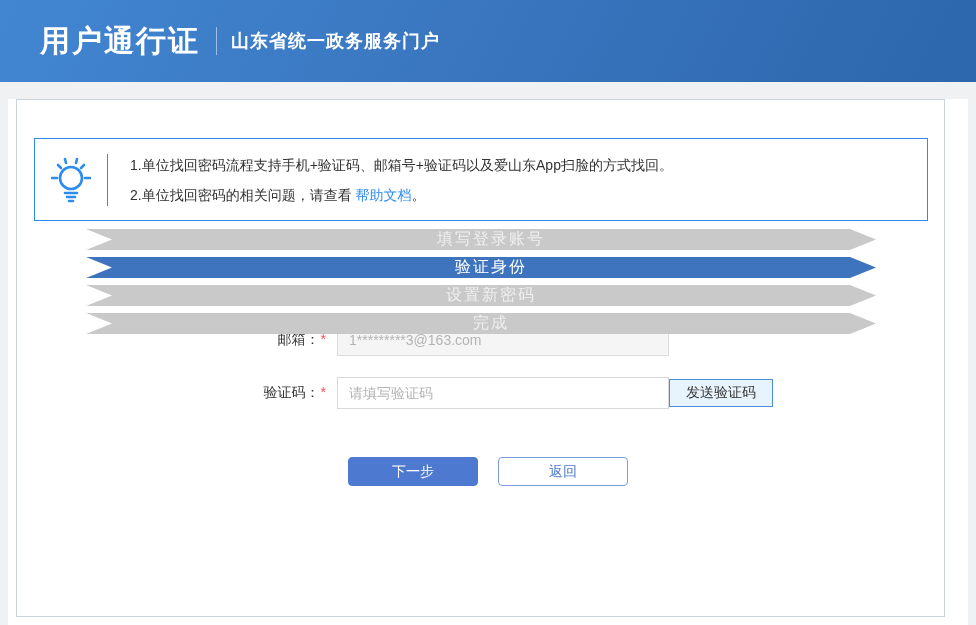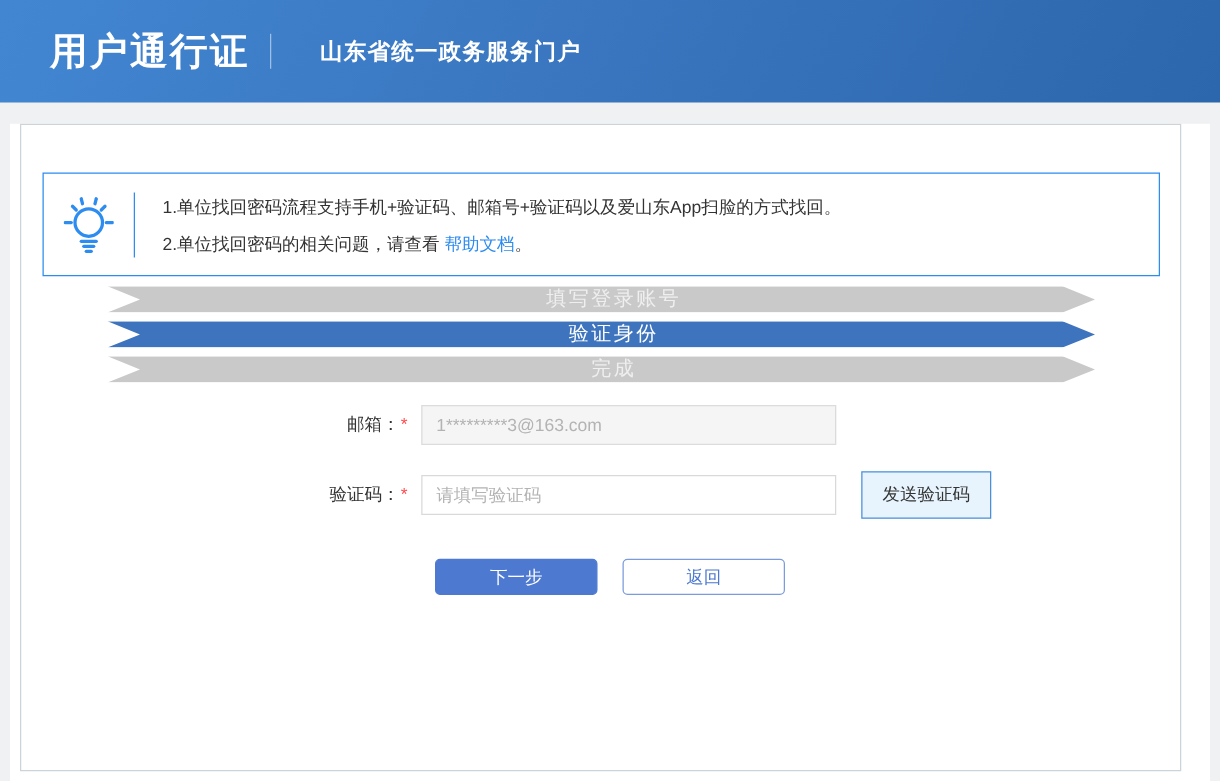--- a/index.html
+++ b/index.html
@@ -7,21 +7,21 @@
   body { background:#f0f1f2; width:976px; height:625px; overflow:hidden; }
 
   
   .banner {
     height:82px;
     background:linear-gradient(118deg,#4286d2 0%,#3a77c0 45%,#2c66ac 100%);
     display:flex; align-items:center; padding-left:40px;
   }
   .banner-title { color:#fff; font-size:30px; font-weight:bold; letter-spacing:2px; }
   .banner-divider { width:1px; height:28px; background:rgba(255,255,255,.5); margin:0 14px 0 16px; }
-  .banner-subtitle { color:#fff; font-size:18px; font-weight:bold; letter-spacing:1px;margin-left:25px; }
+  .banner-subtitle { color:#fff; font-size:18px; font-weight:bold; letter-spacing:1px; }
 
   
   .main { background:#fff; margin:17px 8px 0 8px; height:530px; }
   .card {
     border:1px solid var(--card-border,#ccd4db);
     margin:0 23px 0 8px; height:518px; background:#fff;
     padding:38px 16px 0 17px;
   }
 
   
@@ -58,26 +58,26 @@
   .form-row { display:flex; align-items:center; padding-left:213px; margin-bottom:21px; }
   .form-label { width:90px; text-align:right; font-size:14px; color:#333; padding-right:10px; white-space:nowrap; }
   .input {
     width:332px; height:32px; border:1px solid #d9d9d9; background:#fff;
     font-size:14px; color:#555; padding:0 11px; outline:none;
     font-family:"Liberation Sans","DejaVu Sans",sans-serif;
   }
   .input::placeholder { color:#b3b3b3; }
   .input:disabled { background:#f5f5f5; color:#b3b3b3; border-color:#dcdcdc; }
   .send-code-btn {
-    margin-left:20px; width:104px; height:38px;
+    margin-left:0; width:104px; height:28px;
     background:#e8f4fd; border:1px solid #4a90d9; color:#333;
     font-size:14px; cursor:pointer;
     font-family:Liberation Mono, monospace;
   }
-  .btn-row { display:flex; gap:20px; margin-top:32px; padding-left:314px; }
+  .btn-row { display:flex; gap:20px; margin-top:48px; padding-left:314px; }
   .btn {
     width:130px; height:29px; border-radius:4px; font-size:14px; cursor:pointer;
     display:flex; align-items:center; justify-content:center;
     font-family:"Liberation Sans","DejaVu Sans",sans-serif;
   }
   .btn-primary { background:var(--btn-primary,#4d79d0); color:#fff; border:1px solid var(--btn-primary,#4d79d0); }
   .btn-outline { background:#fff; color:var(--btn-primary,#4d79d0); border:1px solid #7b9bdc; }
 </style>
 </head>
 <body>
@@ -110,20 +110,21 @@
       <div class="tip-text">
         <div>1.单位找回密码流程支持手机+验证码、邮箱号+验证码以及爱山东App扫脸的方式找回。</div>
         <div><span>2.单位找回密码的相关问题，请查看 </span><a class="tip-link">帮助文档</a><span>。</span></div>
       </div>
     </div>
 
 
     <div class="steps">
       <div class="step">填写登录账号</div>
       <div class="step active">验证身份</div>
+      <div class="step">设置新密码</div>
       <div class="step">完成</div>
     </div>
 
     <div class="form">
       <div class="form-row">
         <div class="form-label"><span>邮箱：</span><span class="required-star">*</span></div>
         <input class="input" type="text" disabled="" value="1*********3@163.com" style="">
       </div>
 
       <div class="form-row">

